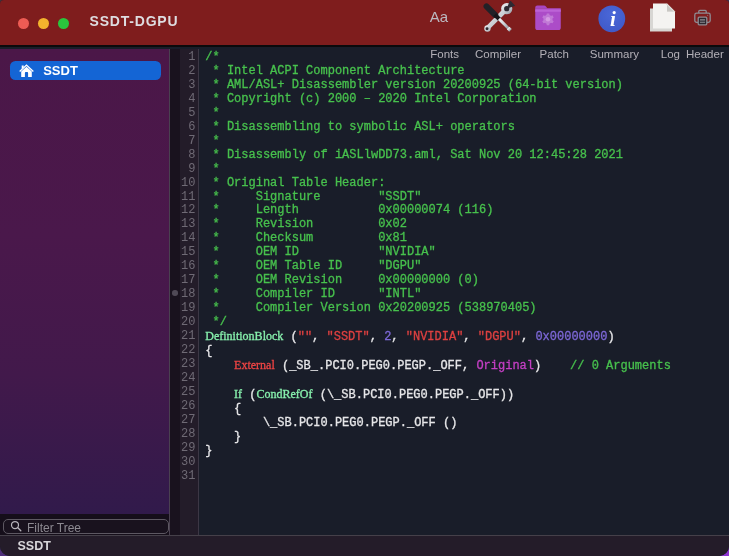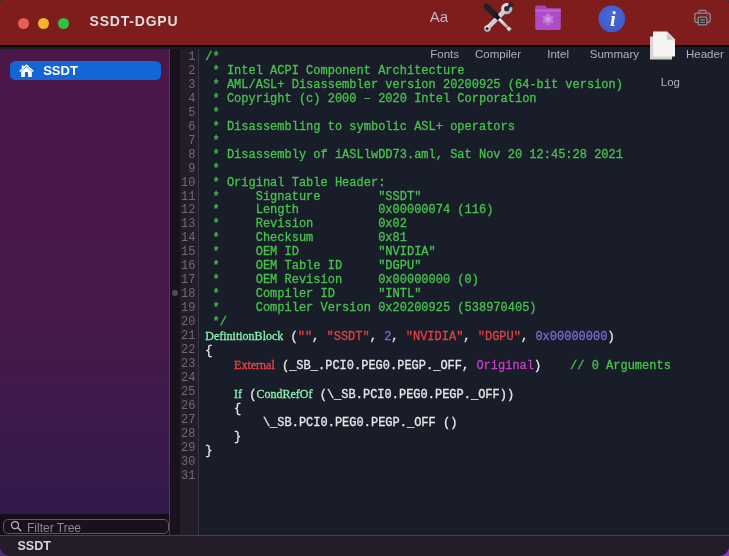--- a/index.html
+++ b/index.html
@@ -75,36 +75,36 @@
       <div class="tblabel">Compiler</div>
       </div>
     <div class="tbitem" style="left:527px;width:42px;">
       <svg style="position:absolute;left:6.5px;top:5.2px;" width="28" height="25.5" viewBox="0 0 27 25">
         <path d="M1 2.5 C1 1.4 1.9 0.5 3 0.5 L9.5 0.5 C10.3 0.5 11 0.9 11.5 1.5 L13 3.5 L1 3.5 Z" fill="#a845c2"></path>
         <path d="M1 3.5 C1 3.5 1 3.2 1 3.2 L26 3.2 C26 3.2 26 22.5 26 22.5 C26 23.6 25.1 24.5 24 24.5 L3 24.5 C1.9 24.5 1 23.6 1 22.5 Z" fill="#ac4cc8"></path>
         <path d="M1 4.4 L26 4.4 C26 4.4 26 6.6 26 6.6 L1 6.6 Z" fill="#bc63d6"></path>
         <path d="M12.3 8.3 h2.4 l0.3 1.6 a4.3 4.3 0 0 1 1.35 0.78 l1.55 -0.55 l1.2 2.1 l-1.22 1.05 a4.4 4.4 0 0 1 0 1.56 l1.22 1.05 l-1.2 2.1 l-1.55 -0.55 a4.3 4.3 0 0 1 -1.35 0.78 l-0.3 1.6 h-2.4 l-0.3 -1.6 a4.3 4.3 0 0 1 -1.35 -0.78 l-1.55 0.55 l-1.2 -2.1 l1.22 -1.05 a4.4 4.4 0 0 1 0 -1.56 L7.9 12.23 l1.2 -2.1 l1.55 0.55 a4.3 4.3 0 0 1 1.35 -0.78 Z" fill="#c078d6"></path>
         <circle cx="13.5" cy="14" r="2.2" fill="#d49ae2"></circle>
       </svg>
-      <div class="tblabel">Intel</div>
+      <div class="tblabel">Patch</div>
       </div>
     <div class="tbitem" style="left:585px;width:54px;">
       <svg style="position:absolute;left:12.5px;top:5px;" width="28" height="28" viewBox="0 0 28 28">
         <defs>
             <radialGradient id="inf" cx="0.5" cy="0.35" r="0.8">
               <stop offset="0" stop-color="#4a67d8"></stop>
               <stop offset="1" stop-color="#3d57c6"></stop>
             </radialGradient>
           </defs>
         <circle cx="13.8" cy="13.8" r="13.4" fill="url(#inf)"></circle>
         <text x="14.8" y="21.2" font-family="Liberation Serif, serif" font-style="italic" font-weight="bold" font-size="21" fill="#ffffff" text-anchor="middle">i</text>
       </svg>
       <div class="tblabel">Summary</div>
       </div>
-    <div class="tbitem" style="left:645px;width:35px;margin-top:28px;">
+    <div class="tbitem" style="left:645px;width:35px;">
       <svg style="position:absolute;left:4px;top:1.8px;" width="27" height="31" viewBox="0 0 27 30">
         <path d="M1 6 L17 6 L23 12 L23 29 L1 29 Z" fill="#d7d6d3"></path>
         <path d="M4 1 L18 1 L26 9 L26 26 L4 26 Z" fill="#f4f3f1"></path>
         <path d="M18 1 L18 9 L26 9 Z" fill="#dddcd8"></path>
         <path d="M18 1 L17.2 1.8 L25.2 9.8 L26 9 L18 9 Z" fill="#c9c8c4"></path>
       </svg>
       <div class="tblabel">Log</div>
       </div>
     <div class="tbitem" style="left:686px;width:32px;">
       <svg style="position:absolute;left:8px;top:8.5px;" width="17" height="17" viewBox="0 0 17 17">

